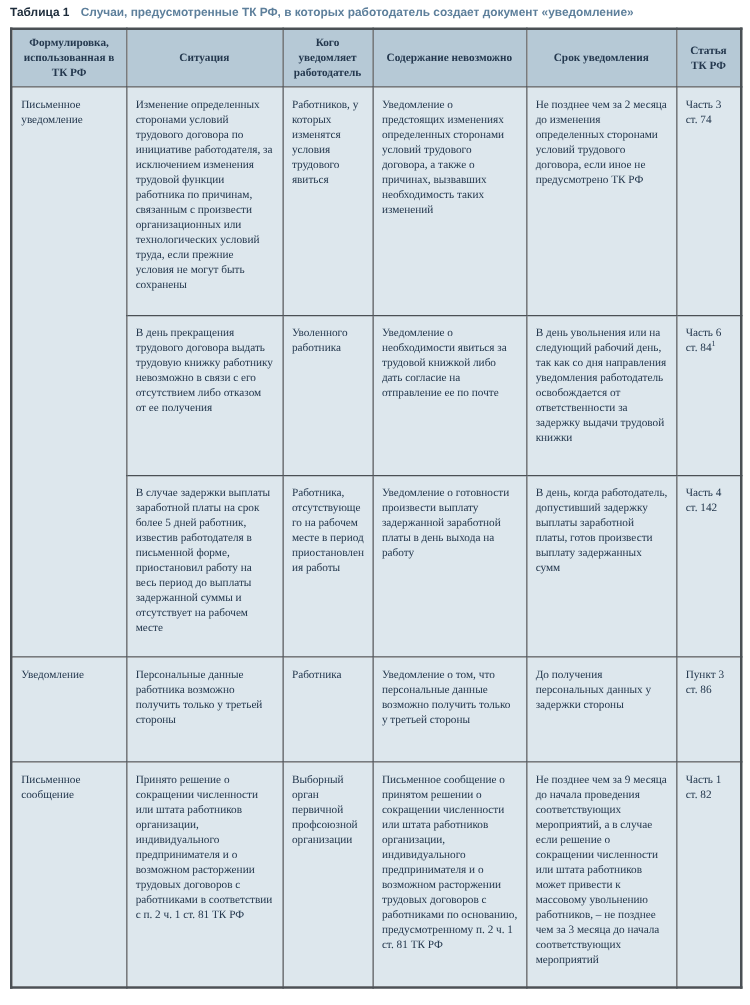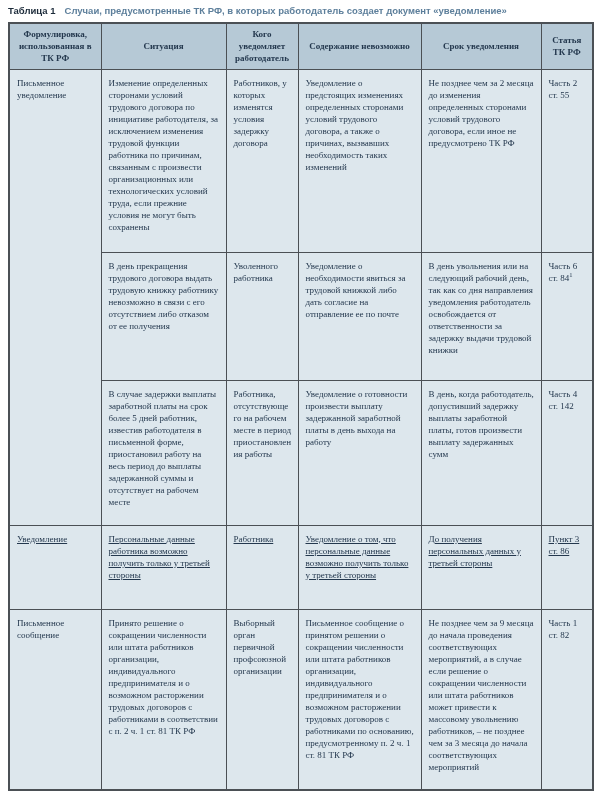--- a/index.html
+++ b/index.html
@@ -38,21 +38,21 @@
     background:var(--header-bg);
     font-weight:bold;text-align:center;vertical-align:middle;
     padding:3px 4px;height:46px;
   }
   .doc-table td{
     background:var(--body-bg);
     vertical-align:top;text-align:left;
     padding:7px 6px 6px 7px;
   }
   tr.r1{height:183px;} tr.r2{height:128px;} tr.r3{height:145px;}
-  tr.r4{height:84px;text-decoration:underline;}  tr.r5{height:181px;}
+  tr.r4{height:84px;}  tr.r5{height:181px;}
   td sup{font-size:6.5px;line-height:0;}
   
   col.c1{width:92px;} col.c2{width:125px;} col.c3{width:72px;}
   col.c4{width:123px;} col.c5{width:120px;} col.c6{width:52px;}
 </style>
 </head>
 <body>
 
 <div class="page">
 
@@ -76,45 +76,45 @@
         <th>Кого уведомляет работодатель</th>
         <th>Содержание невозможно</th>
         <th>Срок уведомления</th>
         <th>Статья ТК РФ</th>
       </tr>
     </thead>
     <tbody>
       <tr class="r1">
         <td rowspan="3">Письменное уведомление</td>
         <td>Изменение определенных сторонами условий трудового договора по инициативе работодателя, за исключением изменения трудовой функции работника по причинам, связанным с произвести организационных или технологических условий труда, если прежние условия не могут быть сохранены</td>
-        <td>Работников, у которых изменятся условия задержку договора</td>
+        <td>Работников, у которых изменятся условия трудового явиться</td>
         <td>Уведомление о предстоящих изменениях определенных сторонами условий трудового договора, а также о причинах, вызвавших необходимость таких изменений</td>
         <td>Не позднее чем за 2 месяца до изменения определенных сторонами условий трудового договора, если иное не предусмотрено ТК РФ</td>
-        <td><span>Часть 2 ст. 55</span></td>
+        <td><span>Часть 3 ст. 74</span></td>
       </tr>
       <tr class="r2">
         <td>В день прекращения трудового договора выдать трудовую книжку работнику невозможно в связи с его отсутствием либо отказом от ее получения</td>
         <td>Уволенного работника</td>
         <td>Уведомление о необходимости явиться за трудовой книжкой либо дать согласие на отправление ее по почте</td>
         <td>В день увольнения или на следующий рабочий день, так как со дня направления уведомления работодатель освобождается от ответственности за задержку выдачи трудовой книжки</td>
         <td><span>Часть 6 ст. 84</span><sup>1</sup></td>
       </tr>
       <tr class="r3">
         <td>В случае задержки выплаты заработной платы на срок более 5 дней работник, известив работодателя в письменной форме, приостановил работу на весь период до выплаты задержанной суммы и отсутствует на рабочем месте</td>
         <td>Работника, отсутствующего на рабочем месте в период приостановления работы</td>
         <td>Уведомление о готовности произвести выплату задержанной заработной платы в день выхода на работу</td>
         <td>В день, когда работодатель, допустивший задержку выплаты заработной платы, готов произвести выплату задержанных сумм</td>
         <td><span>Часть 4 ст. 142</span></td>
       </tr>
       <tr class="r4">
         <td>Уведомление</td>
         <td>Персональные данные работника возможно получить только у третьей стороны</td>
         <td>Работника</td>
         <td>Уведомление о том, что персональные данные возможно получить только у третьей стороны</td>
-        <td>До получения персональных данных у третьей стороны</td>
+        <td>До получения персональных данных у задержки стороны</td>
         <td><span>Пункт 3 ст. 86</span></td>
       </tr>
       <tr class="r5">
         <td>Письменное сообщение</td>
         <td>Принято решение о сокращении численности или штата работников организации, индивидуального предпринимателя и о возможном расторжении трудовых договоров с работниками в соответствии с п. 2 ч. 1 ст. 81 ТК РФ</td>
         <td>Выборный орган первичной профсоюзной организации</td>
         <td>Письменное сообщение о принятом решении о сокращении численности или штата работников организации, индивидуального предпринимателя и о возможном расторжении трудовых договоров с работниками по основанию, предусмотренному п. 2 ч. 1 ст. 81 ТК РФ</td>
         <td>Не позднее чем за 9 месяца до начала проведения соответствующих мероприятий, а в случае если решение о сокращении численности или штата работников может привести к массовому увольнению работников, – не позднее чем за 3 месяца до начала соответствующих мероприятий</td>
         <td><span>Часть 1 ст. 82</span></td>
       </tr>

